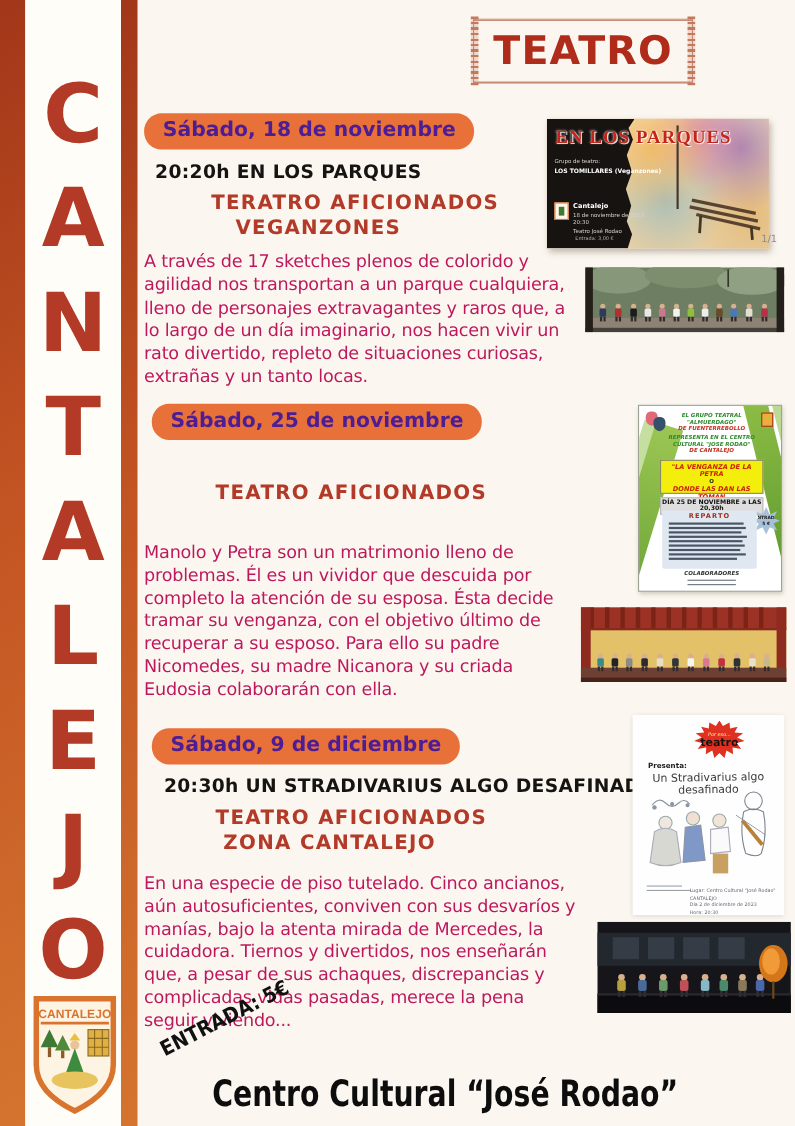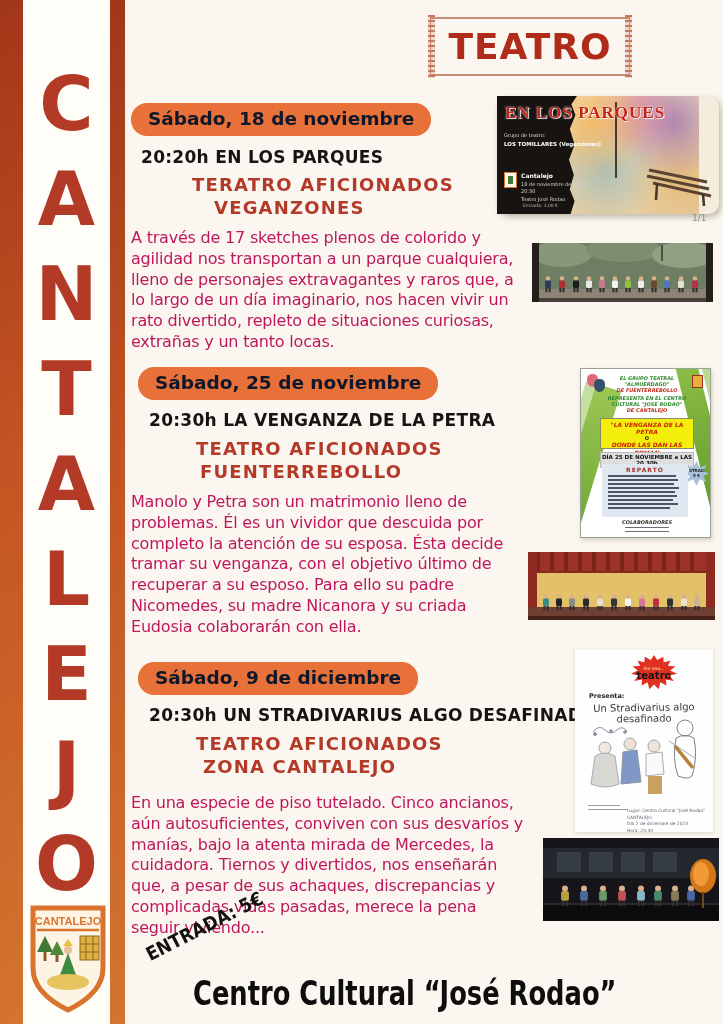--- a/index.html
+++ b/index.html
@@ -21,29 +21,29 @@
     display:flex; align-items:center; justify-content:center; background:transparent; }
   .title-frame .orn { position:absolute; top:-3px; bottom:-3px; width:7px;
     background:repeating-linear-gradient(180deg,#c4795e 0 2px, rgba(196,121,94,.25) 2px 5px); }
   .orn.l { left:-3px; } .orn.r { right:-3px; }
   #frame-cultura { left:152px; width:196px; }
   #frame-teatro  { left:430px; width:200px; }
   .frame-title { font-size:36px; font-weight:bold; color:#b02c1a; letter-spacing:1px; }
 
   
   .date-banner { position:absolute; background:#e8713a; border-radius:16px; padding:5px 17px 7px;
-    font-size:18.5px; font-weight:bold; color:#0f172a; }
+    font-size:18.5px; font-weight:bold; color:#4c1d95; }
   .time-line { position:absolute; font-size:17px; font-weight:bold; color:#161412; letter-spacing:.3px; }
   .group-line { position:absolute; font-size:18px; font-weight:bold; color:#b33a28; letter-spacing:1.2px; }
   .desc { position:absolute; width:398px; font-size:16px; font-weight:normal; color:#be185d;
     line-height:1.3; letter-spacing:-0.2px; }
 
   
-  #poster-parques { position:absolute; left:497px; top:96px; width:222px; height:118px;
-    background:#f4ecdc; box-shadow:2px 3px 6px rgba(80,60,40,.35);border-radius:11px; }
+  #poster-parques { position:absolute; left:497px; top:108px; width:202px; height:118px;
+    background:#f4ecdc; box-shadow:2px 3px 6px rgba(80,60,40,.35); }
   #pp-scene { position:absolute; left:72px; top:0; width:130px; height:118px;
     background:
      radial-gradient(circle at 18% 22%, rgba(242,182,92,.85), transparent 42%),
      radial-gradient(circle at 50% 12%, rgba(214,126,168,.75), transparent 38%),
      radial-gradient(circle at 80% 22%, rgba(148,98,172,.7), transparent 42%),
      radial-gradient(circle at 28% 62%, rgba(118,172,192,.55), transparent 46%),
      radial-gradient(circle at 88% 72%, rgba(226,172,92,.6), transparent 42%),
      linear-gradient(#f2e0bc,#e6cfa4); }
   #pp-pole { position:absolute; left:118px; top:6px; width:2px; height:76px; background:#463a2e; }
   #pp-black { position:absolute; left:0; top:0; width:80px; height:118px; background:#171310;
@@ -178,23 +178,21 @@
     <span class="orn r"></span>
   </div>
 
   <div class="date-banner" style="left:131px;top:103px">Sábado, 18 de noviembre</div>
   <div class="time-line" style="left:141px;top:147px">20:20h  EN LOS PARQUES</div>
   <div class="group-line" style="left:214px;top:197px">VEGANZONES</div>
   <div class="group-line" style="left:192px;top:174px">TERATRO AFICIONADOS</div>
   <div class="desc" style="left:131px;top:228px">A través de 17 sketches plenos de colorido y agilidad nos transportan a un parque cualquiera, lleno de personajes extravagantes y raros que, a lo largo de un día imaginario, nos hacen vivir un rato divertido, repleto de situaciones curiosas, extrañas y un tanto locas.</div>
 
   <div class="date-banner" style="left:138px;top:367px">Sábado, 25 de noviembre</div>
-  <div class="time-line" style="left:149px;top:410px">20:30h LA VENGANZA DE LA PETRA</div>
   <div class="group-line" style="left:196px;top:438px">TEATRO AFICIONADOS</div>
-  <div class="group-line" style="left:200px;top:461px">FUENTERREBOLLO</div>
   <div class="desc" style="left:131px;top:492px">Manolo y Petra son un matrimonio lleno de problemas. Él es un vividor que descuida por completo la atención de su esposa. Ésta decide tramar su venganza, con el objetivo último de recuperar a su esposo. Para ello su padre Nicomedes, su madre Nicanora y su criada Eudosia colaborarán con ella.</div>
 
   <div class="date-banner" style="left:138px;top:662px">Sábado, 9 de diciembre</div>
   <div class="time-line" style="left:149px;top:705px">20:30h  UN STRADIVARIUS ALGO DESAFINADO</div>
   <div class="group-line" style="left:196px;top:733px">TEATRO AFICIONADOS</div>
   <div class="group-line" style="left:203px;top:756px">ZONA CANTALEJO</div>
   <div class="desc" style="left:131px;top:793px">En una especie de piso tutelado. Cinco ancianos, aún autosuficientes, conviven con sus desvaríos y manías, bajo la atenta mirada de Mercedes, la cuidadora.  Tiernos y divertidos, nos enseñarán que, a pesar de sus achaques, discrepancias y complicadas vidas pasadas, merece la pena seguir viviendo...</div>
 
   <div id="poster-parques">
     <div id="pp-scene"></div>

